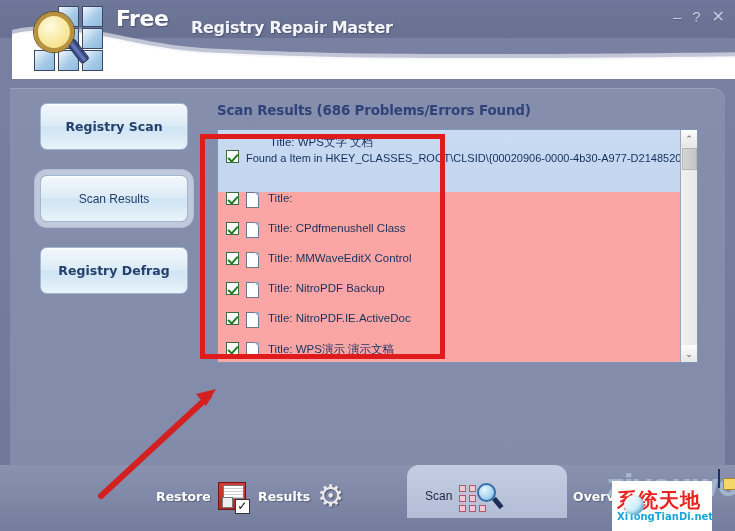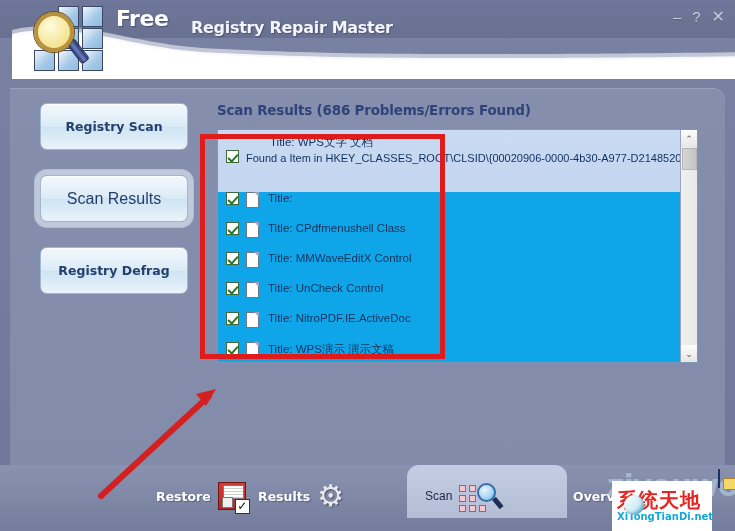--- a/index.html
+++ b/index.html
@@ -97,21 +97,21 @@
     color: #24406c;
     font-size: 12.5px; font-weight: bold;
     display: flex; align-items: center; justify-content: center;
     font-family: "DejaVu Sans", sans-serif;
     box-shadow: inset 0 1px 0 #ffffff;
     cursor: default;
   }
   .side-btn.selected {
     font-weight: normal;
     font-family: "Liberation Sans", sans-serif;
-    font-size: 16px;
+    font-size: 12px;
     box-shadow: inset 0 1px 0 #ffffff, 0 0 0 5px rgba(196,205,222,0.75), 0 0 0 6px #b5bdd2;
   }
   #btn-scan { top: 14px; }
   #btn-results { top: 86px; }
   #btn-defrag { top: 158px; }
 
   
   #results-title {
     position: absolute; left: 207px; top: 13px;
     font-size: 13.5px; font-weight: bold; color: #2f4378;
@@ -121,21 +121,21 @@
 
   
   #listbox {
     position: absolute; left: 207px; top: 40px; width: 481px; height: 234px;
     background: #dfe9f8;
     border: 1px solid #7f96b5;
     overflow: hidden;
   }
   #listinner {
     position: absolute; left: 0; top: 0; right: 17px; bottom: 0;
-    background: #0ea5e9;
+    background: #fca5a5;
     overflow: hidden;
   }
   .row {
     position: relative;
     display: flex; align-items: flex-start;
     padding-left: 8px;
     height: 30px;
     font-size: 11.5px; color: #16335e;
     font-family: "Liberation Sans", sans-serif;
     white-space: nowrap;
@@ -419,21 +419,21 @@
             <span>Title: CPdfmenushell Class</span>
           </div>
           <div class="row">
             <div class="cbx"></div>
             <div class="docicon"></div>
             <span>Title: MMWaveEditX Control</span>
           </div>
           <div class="row">
             <div class="cbx"></div>
             <div class="docicon"></div>
-            <span>Title: UnCheck Control</span>
+            <span>Title: NitroPDF Backup</span>
           </div>
           <div class="row">
             <div class="cbx"></div>
             <div class="docicon"></div>
             <span>Title: NitroPDF.IE.ActiveDoc</span>
           </div>
           <div class="row partial">
             <div class="cbx"></div>
             <div class="docicon"></div>
             <span>Title: WPS演示 演示文稿</span>

